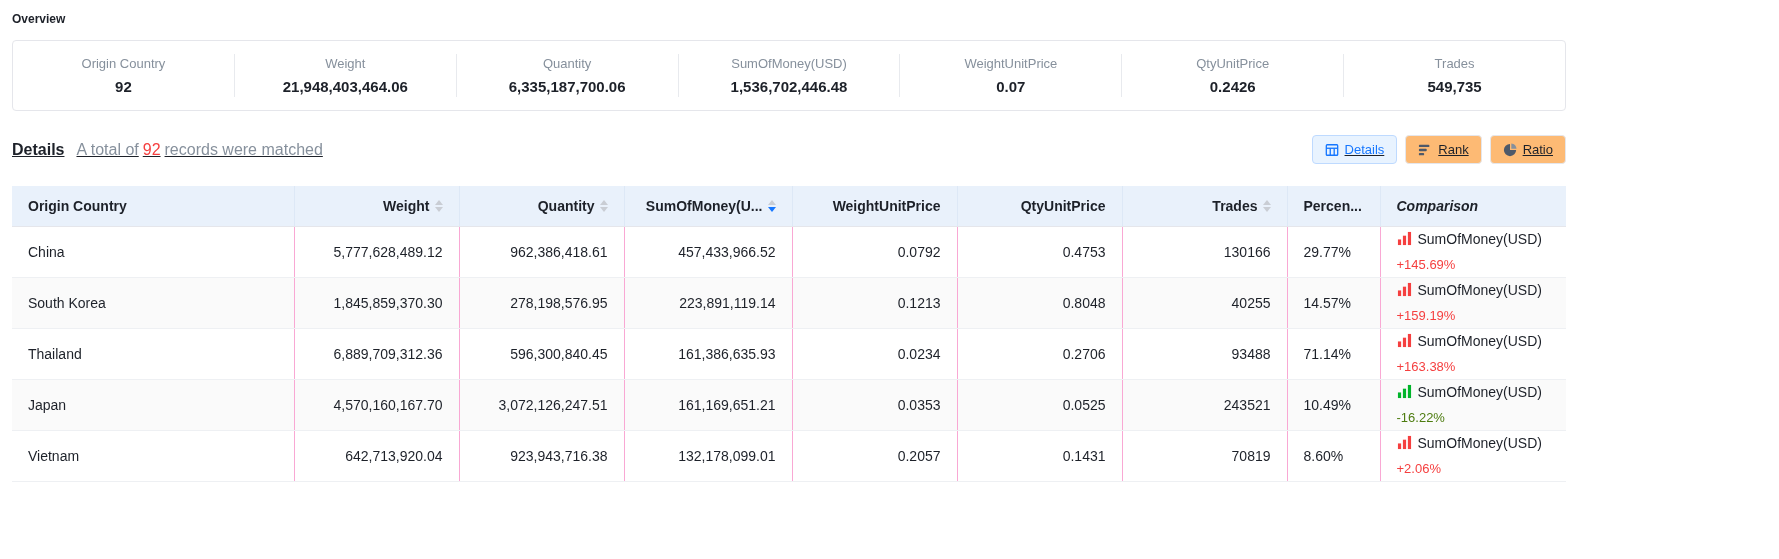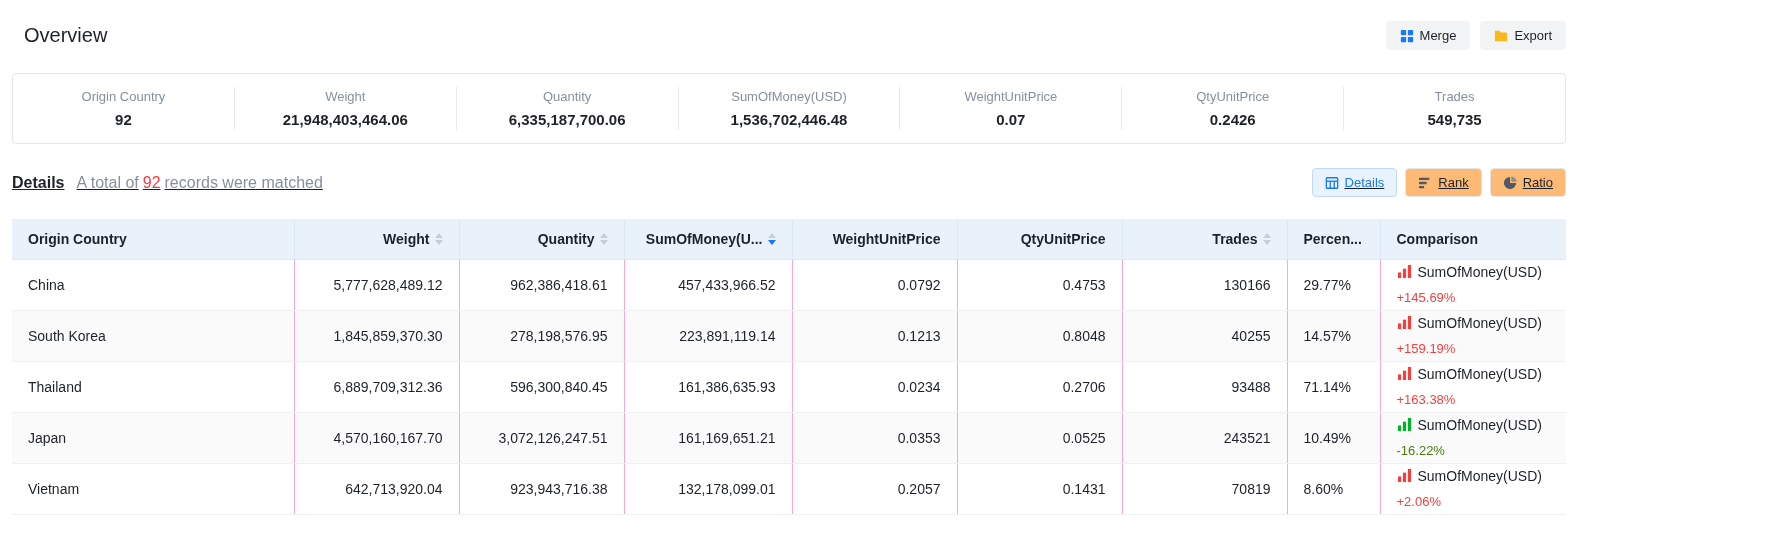--- a/index.html
+++ b/index.html
@@ -10,21 +10,21 @@
     font-size:14px;
     padding:12px 12px 0 12px;
     width:1779px;
     height:559px;
     overflow:hidden;
   }
   .page { width:1554px; }
 
   
   .topbar { display:flex; align-items:center; justify-content:space-between; margin-bottom:14px; }
-  .page-title { font-size:20px; font-weight:normal; margin:12px; }
+  .page-title { font-size:12px; font-weight:bold; margin:0; }
   .topbar-actions { display:flex; gap:10px; }
   .btn {
     display:inline-flex; align-items:center; gap:6px;
     background:#f2f3f5; border:none; border-radius:4px;
     padding:7px 14px; font-size:13px; color:#1d2129;
     font-family:"Liberation Sans", sans-serif; cursor:pointer;
   }
   .btn svg { display:block; }
 
   
@@ -53,21 +53,21 @@
   .vbtn.active { background:#e8f3ff; border-color:#bedaff; color:#1677ff; }
   .vbtn svg { display:block; }
 
   
   table { border-collapse:collapse; table-layout:fixed; width:1554px; font-size:14px; }
   thead th {
     background:#e9f1fb; height:40px; padding:0 16px;
     font-weight:bold; color:#1d2129; text-align:left;
     border-right:1px solid #dde8f6; border-bottom:1px solid #e5e6eb;
   }
-  thead th:last-child { border-right:none; }
+  thead th:last-child { border-right:none;font-style:italic; }
   tbody td {
     height:51px; padding:0 16px;
     border-right:1px solid #f9a8d4; border-bottom:1px solid #eef0f3;
     background:#fff;
   }
   tbody td:last-child { border-right:none; }
   tbody tr:nth-child(even) td { background:#fafafa; }
   .al { text-align:left; }
   .ar { text-align:right; }
   .th-flex { display:flex; align-items:center; }
@@ -84,43 +84,20 @@
   .cmp-change.up { color:#f53f3f; }
   .cmp-change.down { color:#4d7c0f; }
 </style>
 </head>
 <body>
 
 <div class="page">
 
   <div class="topbar">
     <h1 class="page-title">Overview</h1>
-    <div class="topbar-actions">
-      <button class="btn">
-        <span>
-          <svg width="14" height="14" viewBox="0 0 16 16">
-              <g fill="#1677ff">
-                <rect x="1" y="1" width="6" height="6" rx="1"></rect>
-                <rect x="9" y="1" width="6" height="6" rx="1"></rect>
-                <rect x="1" y="9" width="6" height="6" rx="1"></rect>
-                <rect x="9" y="9" width="6" height="6" rx="1"></rect>
-              </g>
-            </svg>
-        </span>
-        <span>Merge</span>
-      </button>
-      <button class="btn">
-        <span>
-          <svg width="14" height="14" viewBox="0 0 16 16">
-              <path fill="#F7BA1E" d="M1 3a1 1 0 0 1 1-1h4l2 2h6a1 1 0 0 1 1 1v8a1 1 0 0 1-1 1H2a1 1 0 0 1-1-1V3z"></path>
-            </svg>
-        </span>
-        <span>Export</span>
-      </button>
-    </div>
   </div>
 
   <div class="overview-card">
     <div class="stat-item">
       <div class="stat-label">Origin Country</div>
       <div class="stat-value">92</div>
     </div>
     <div class="stat-item">
       <div class="stat-label">Weight</div>
       <div class="stat-value">21,948,403,464.06</div>

